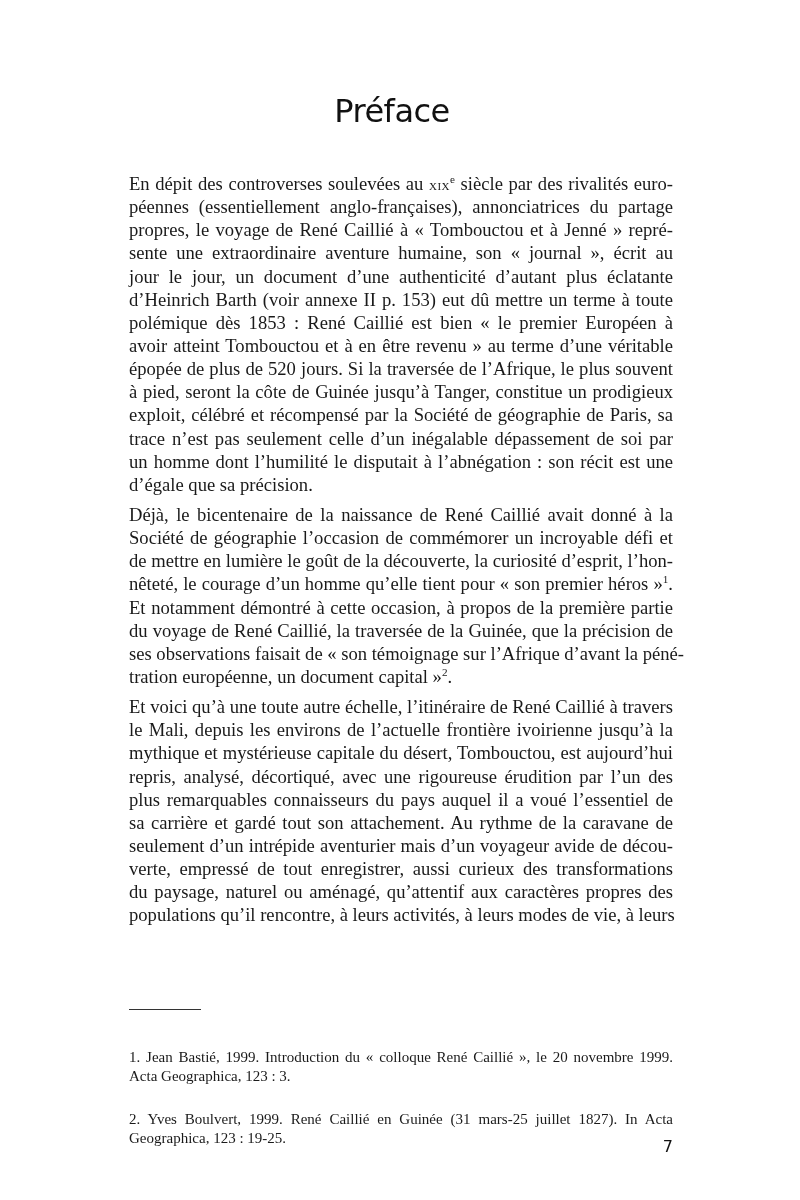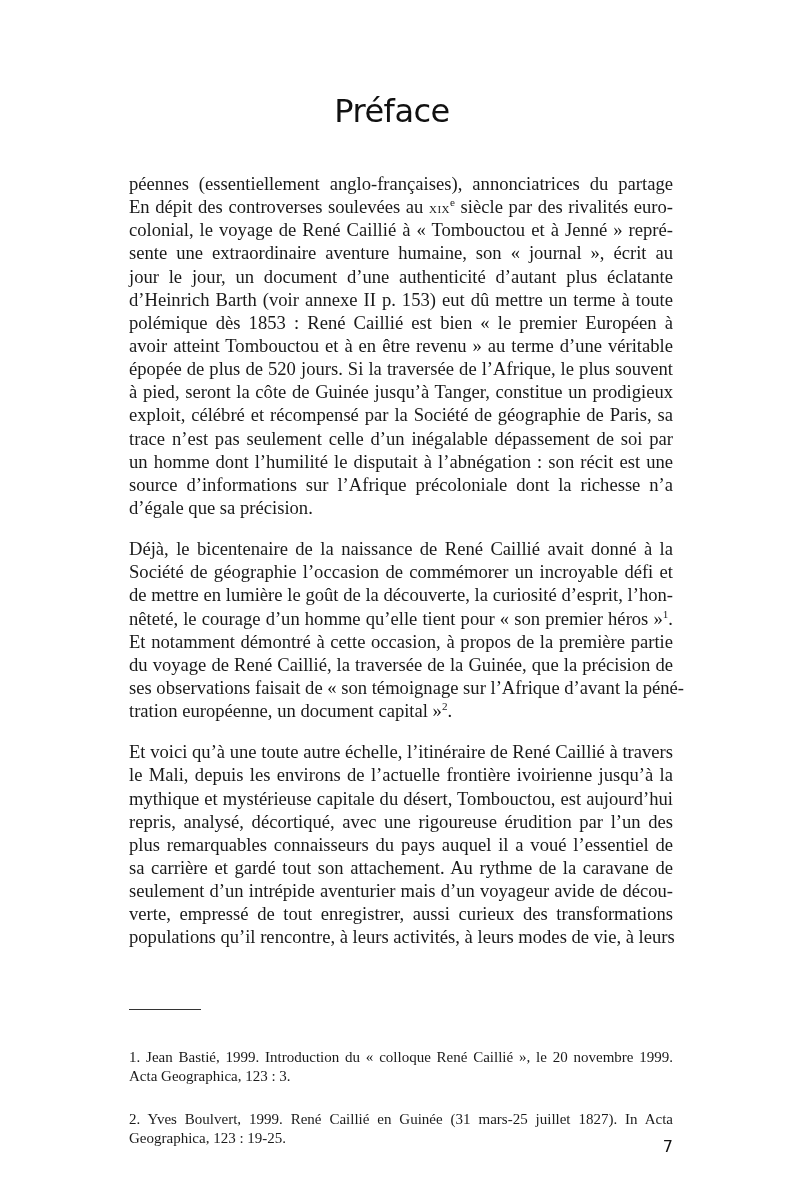--- a/index.html
+++ b/index.html
@@ -44,21 +44,21 @@
       line-height: 23.15px;
       text-align: justify;
       text-align-last: justify;
       white-space: nowrap;
       overflow: visible;
     }
     .line.last {
       text-align-last: left;
     }
     .para + .para {
-      margin-top: 18px;
+      margin-top: 7px;
     }
     .smallcaps {
       font-variant: small-caps;
       font-size: 0.82em;
       letter-spacing: 0.5px;
     }
     sup {
       font-size: 0.6em;
       line-height: 0;
       vertical-align: super;
@@ -103,34 +103,33 @@
       color: #111;
     }
   </style>
 </head>
 <body>
 
 <h1 class="page-title">Préface</h1>
 
 <div class="body-text" id="body-text" style="top:172px;">
     <p class="para">
+      <span class="line"><span>En dépit des controverses soulevées au </span><span class="smallcaps">xix</span><sup>e</sup><span> siècle par des rivalités euro-</span></span>
       <span class="line">péennes (essentiellement anglo-françaises), annonciatrices du partage</span>
-      <span class="line"><span>En dépit des controverses soulevées au </span><span class="smallcaps">xix</span><sup>e</sup><span> siècle par des rivalités euro-</span></span>
-      <span class="line">colonial, le voyage de René Caillié à « Tombouctou et à Jenné » repré-</span>
+      <span class="line">propres, le voyage de René Caillié à « Tombouctou et à Jenné » repré-</span>
       <span class="line">sente une extraordinaire aventure humaine, son « journal », écrit au</span>
       <span class="line">jour le jour, un document d’une authenticité d’autant plus éclatante</span>
       <span class="line">d’Heinrich Barth (voir annexe II p. 153) eut dû mettre un terme à toute</span>
       <span class="line">polémique dès 1853 : René Caillié est bien « le premier Européen à</span>
       <span class="line">avoir atteint Tombouctou et à en être revenu » au terme d’une véritable</span>
       <span class="line">épopée de plus de 520 jours. Si la traversée de l’Afrique, le plus souvent</span>
       <span class="line">à pied, seront la côte de Guinée jusqu’à Tanger, constitue un prodigieux</span>
       <span class="line">exploit, célébré et récompensé par la Société de géographie de Paris, sa</span>
       <span class="line">trace n’est pas seulement celle d’un inégalable dépassement de soi par</span>
       <span class="line">un homme dont l’humilité le disputait à l’abnégation : son récit est une</span>
-      <span class="line">source d’informations sur l’Afrique précoloniale dont la richesse n’a</span>
       <span class="line last">d’égale que sa précision.</span>
     </p>
     <p class="para">
       <span class="line">Déjà, le bicentenaire de la naissance de René Caillié avait donné à la</span>
       <span class="line">Société de géographie l’occasion de commémorer un incroyable défi et</span>
       <span class="line">de mettre en lumière le goût de la découverte, la curiosité d’esprit, l’hon-</span>
       <span class="line"><span>nêteté, le courage d’un homme qu’elle tient pour « son premier héros »</span><sup>1</sup><span>.</span></span>
       <span class="line">Et notamment démontré à cette occasion, à propos de la première partie</span>
       <span class="line">du voyage de René Caillié, la traversée de la Guinée, que la précision de</span>
       <span class="line">ses observations faisait de « son témoignage sur l’Afrique d’avant la péné-</span>
@@ -138,20 +137,21 @@
     </p>
     <p class="para">
       <span class="line">Et voici qu’à une toute autre échelle, l’itinéraire de René Caillié à travers</span>
       <span class="line">le Mali, depuis les environs de l’actuelle frontière ivoirienne jusqu’à la</span>
       <span class="line">mythique et mystérieuse capitale du désert, Tombouctou, est aujourd’hui</span>
       <span class="line">repris, analysé, décortiqué, avec une rigoureuse érudition par l’un des</span>
       <span class="line">plus remarquables connaisseurs du pays auquel il a voué l’essentiel de</span>
       <span class="line">sa carrière et gardé tout son attachement. Au rythme de la caravane de</span>
       <span class="line">seulement d’un intrépide aventurier mais d’un voyageur avide de décou-</span>
       <span class="line">verte, empressé de tout enregistrer, aussi curieux des transformations</span>
+      <span class="line">du paysage, naturel ou aménagé, qu’attentif aux caractères propres des</span>
       <span class="line last">populations qu’il rencontre, à leurs activités, à leurs modes de vie, à leurs</span>
     </p>
   </div>
 
 <div class="rule"></div>
 
 <div class="footnotes" id="footnotes">
     <div class="footnote">
       <span class="fn-line">1. Jean Bastié, 1999. Introduction du « colloque René Caillié », le 20 novembre 1999.</span>
       <span class="fn-line last">Acta Geographica, 123 : 3.</span>

